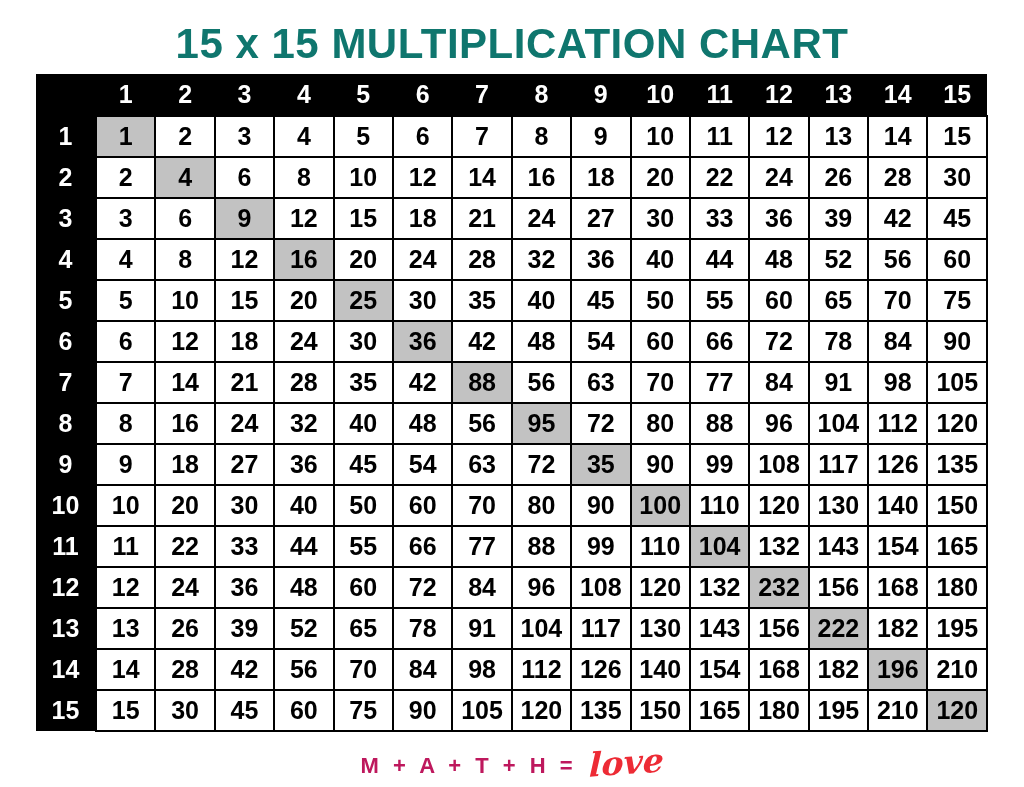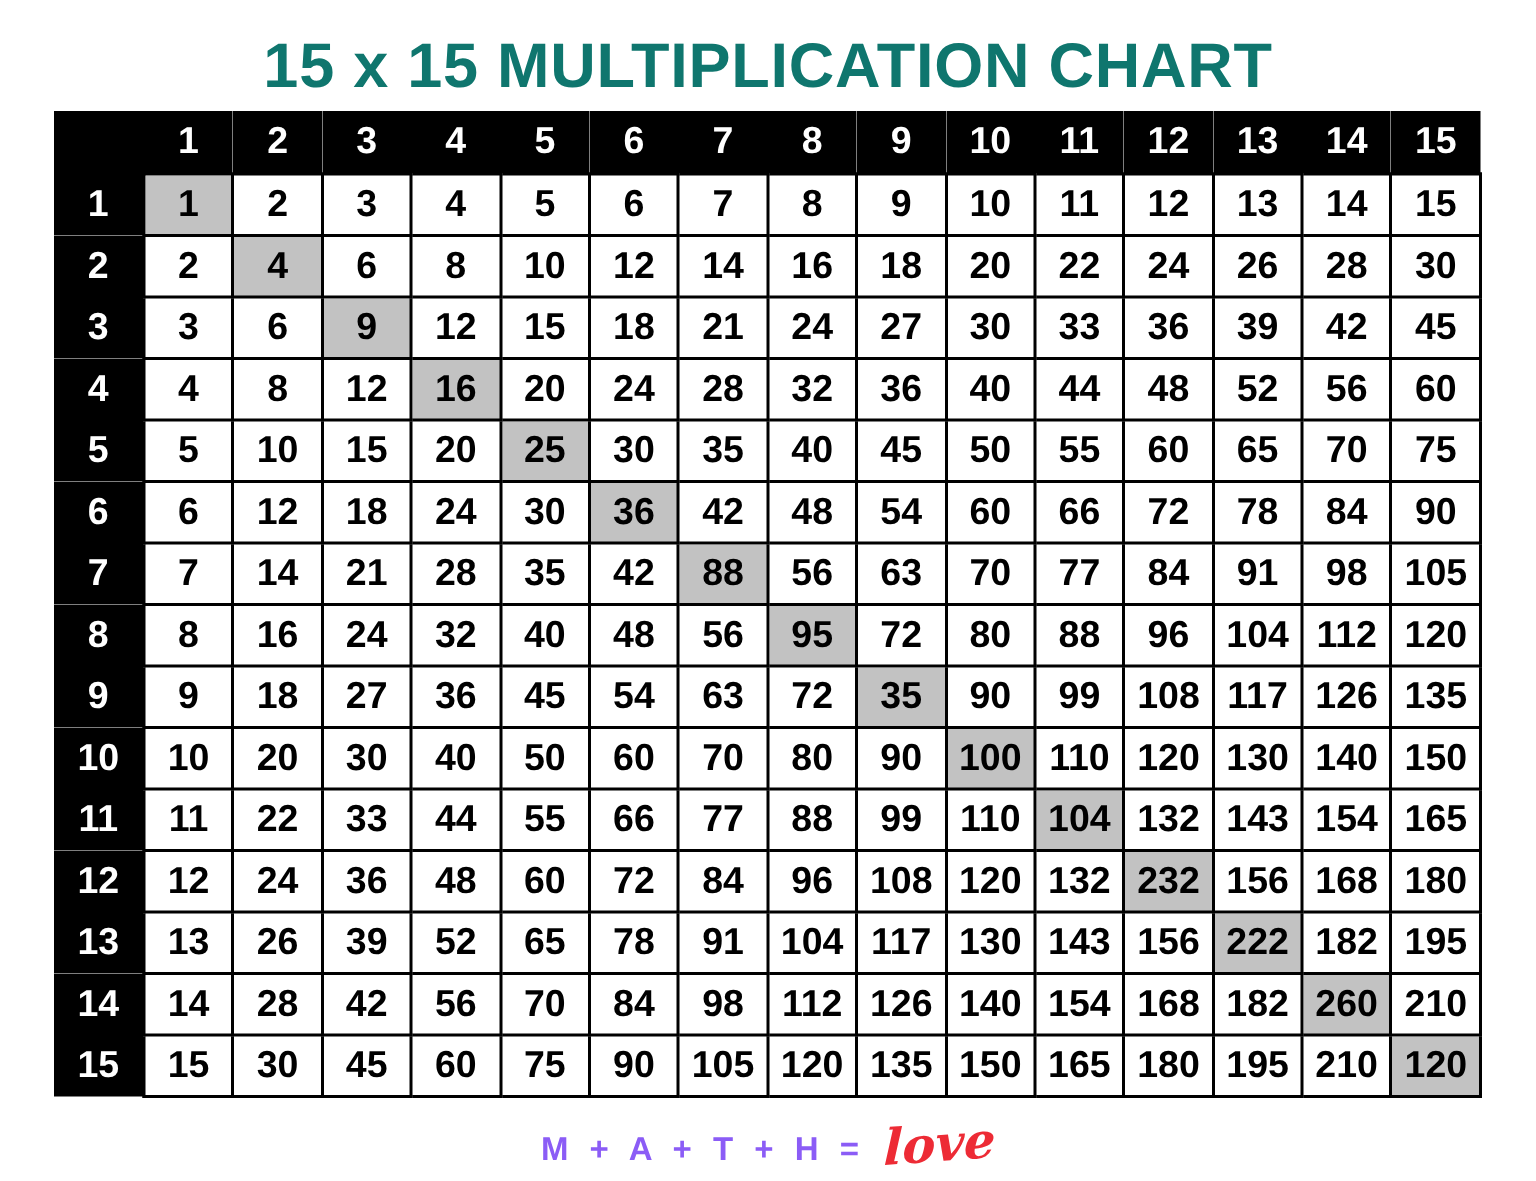--- a/index.html
+++ b/index.html
@@ -75,21 +75,21 @@
     margin-top: 14px;
     display: flex;
     justify-content: center;
     align-items: center;
     gap: 12px;
   }
   .equation {
     font-weight: bold;
     font-size: 22px;
     letter-spacing: 4px;
-    color: #8b5cf6;
+    color: #be185d;
   }
   .love-word {
     font-family: "DejaVu Serif", serif;
     font-style: italic;
     font-weight: bold;
     font-size: 33px;
     line-height: 1;
     color: var(--love-red, #ed2b35);
     transform: rotate(-4deg) skewX(-6deg);
     display: inline-block;
@@ -369,21 +369,21 @@
           <td>56</td>
           <td>70</td>
           <td>84</td>
           <td>98</td>
           <td>112</td>
           <td>126</td>
           <td>140</td>
           <td>154</td>
           <td>168</td>
           <td>182</td>
-          <td class="sq">260</td>
+          <td class="sq">196</td>
           <td>210</td>
         </tr>
         <tr>
           <th>15</th>
           <td>15</td>
           <td>30</td>
           <td>45</td>
           <td>60</td>
           <td>75</td>
           <td>90</td>

